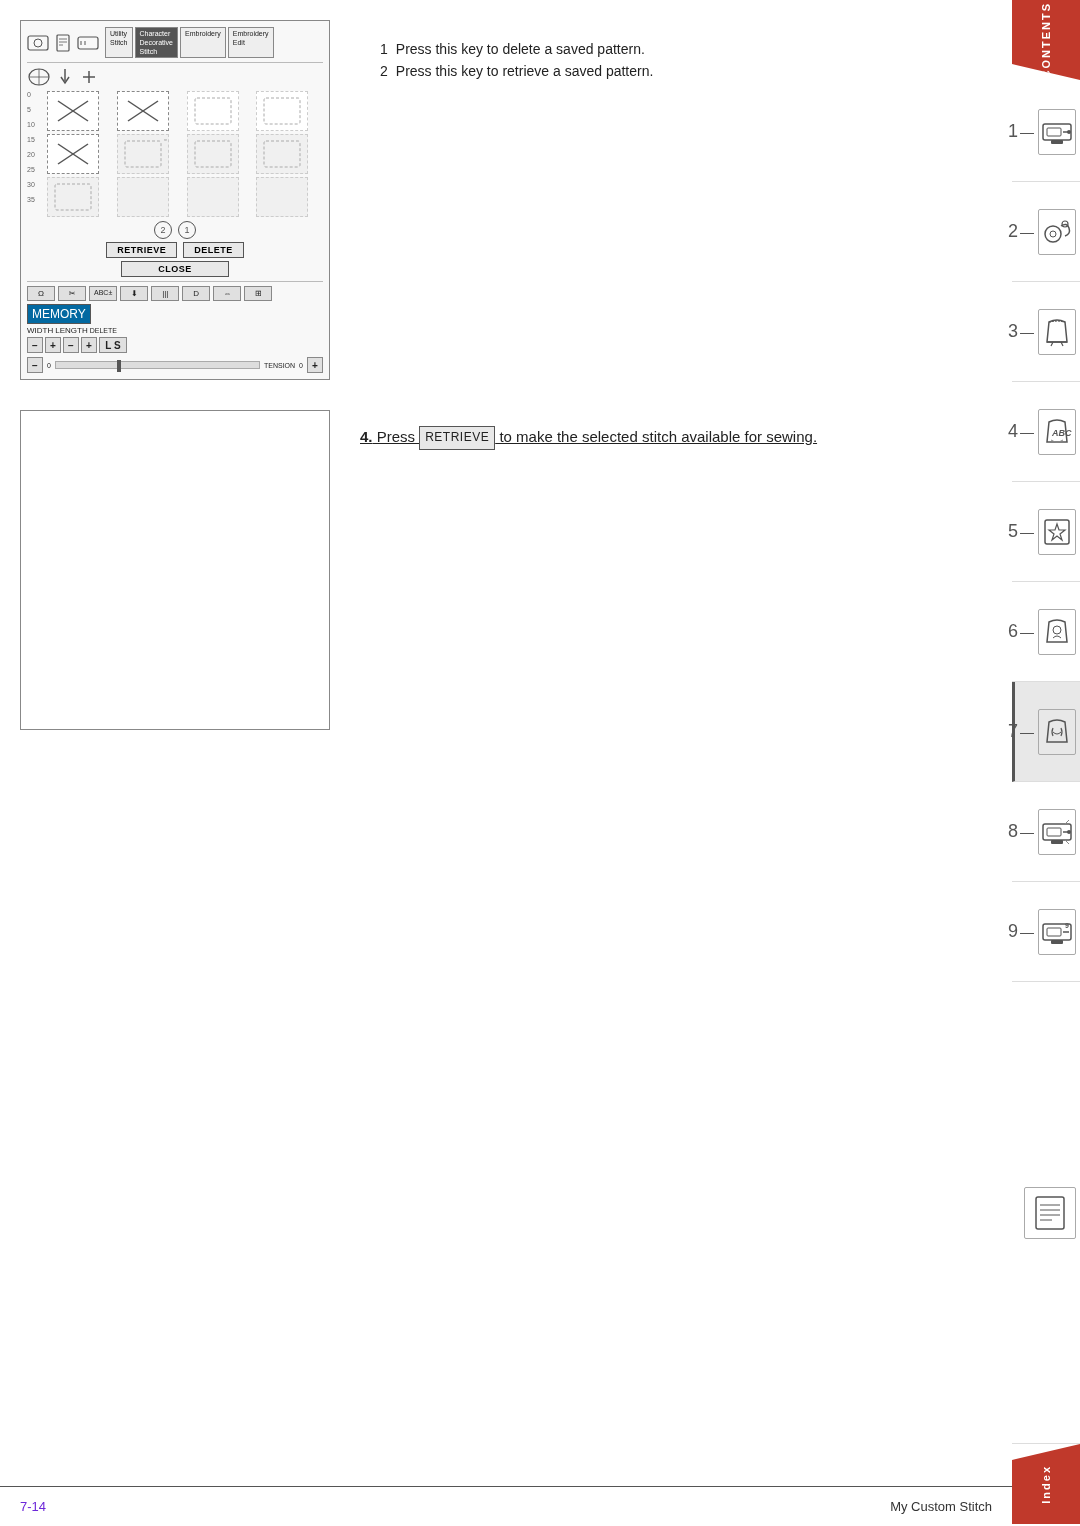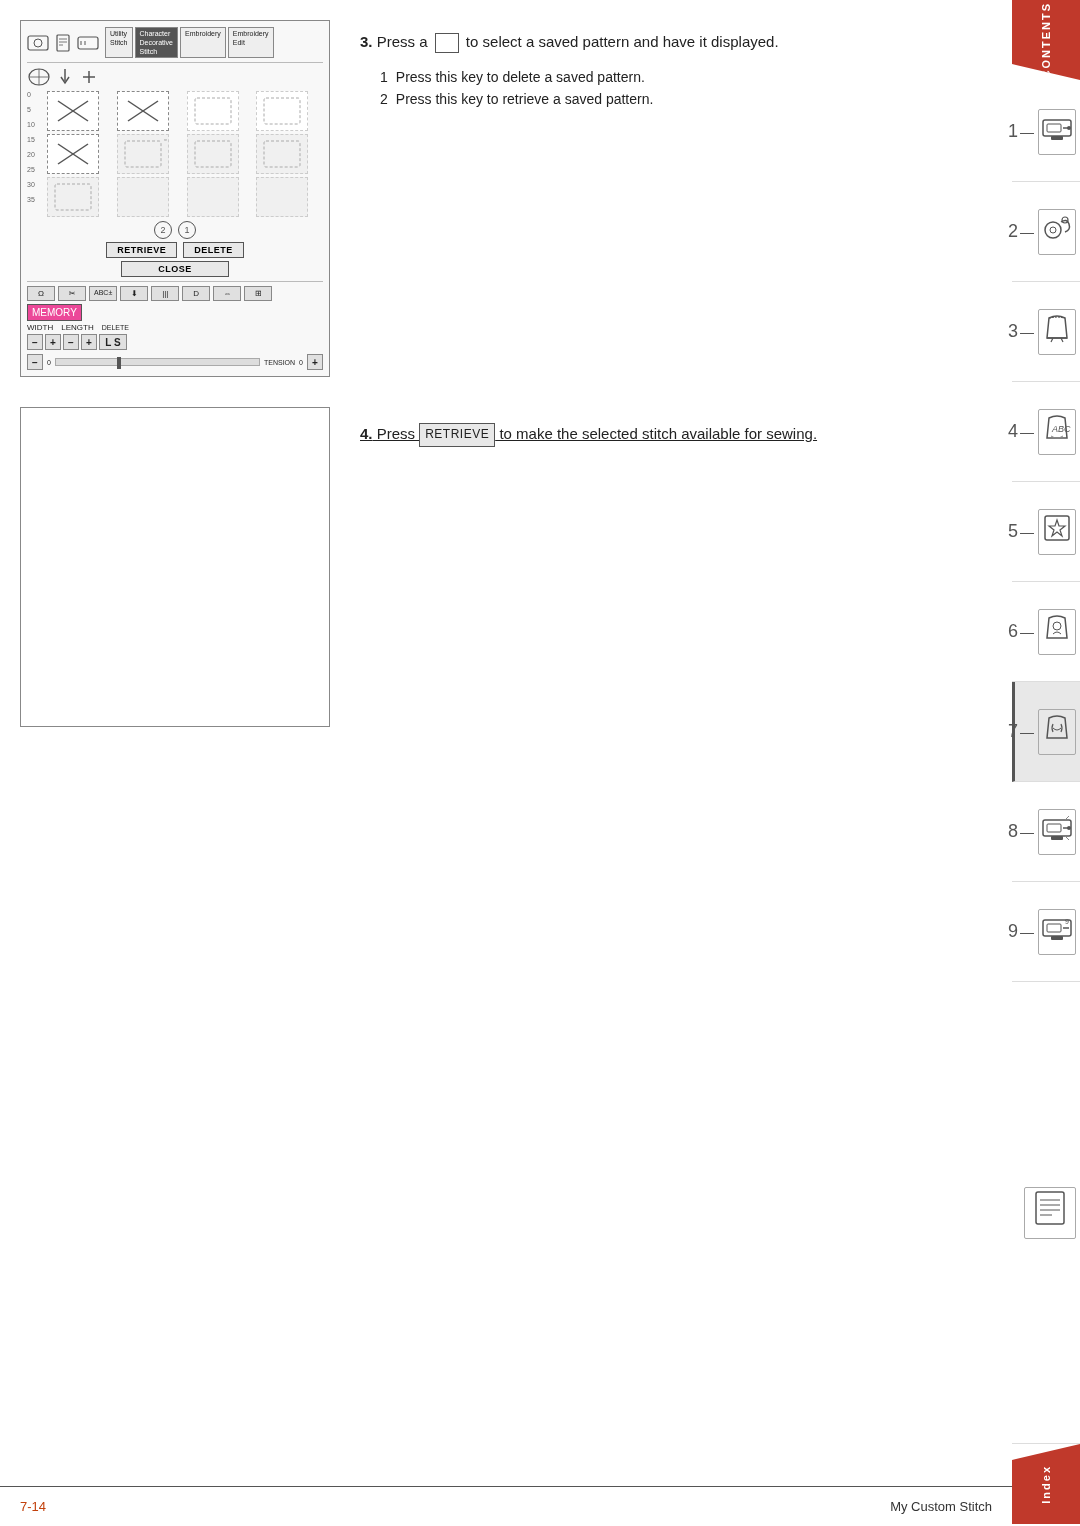--- a/index.html
+++ b/index.html
@@ -83,24 +83,25 @@
     .numbered-tab .dash {
       font-size: 14px;
       color: #555;
     }
 
     .numbered-tab .icon-box {
       width: 46px;
       height: 46px;
       border: 1.5px solid #aaa;
       display: flex;
-      align-items: flex-start;
+      align-items: center;
       justify-content: center;
       margin-left: 4px;
       border-radius: 2px;
+      font-weight: bold;
     }
 
     
     .main-content {
       position: absolute;
       left: 0;
       top: 0;
       right: 68px;
       bottom: 40px;
       padding: 20px 30px 20px 20px;
@@ -258,29 +259,29 @@
       border: 1px solid #888;
       background: #e0e0e0;
       font-size: 8px;
       min-width: 28px;
       text-align: center;
     }
 
     .memory-btn {
       padding: 2px 4px;
       border: 1px solid #555;
-      background: #ec4899;
+      background: #0369a1;
       color: white;
-      font-size: 10px;
+      font-size: 12px;
     }
 
     .width-length-row {
       display: flex;
       align-items: center;
-      gap: 8px;
+      gap: 2px;
       font-size: 8px;
     }
 
     .plus-minus-row {
       display: flex;
       gap: 2px;
       align-items: center;
     }
 
     .pm-btn {
@@ -406,21 +407,21 @@
       height: 40px;
       border-top: 1.5px solid #555;
       display: flex;
       align-items: center;
       justify-content: space-between;
       padding: 0 20px;
     }
 
     .footer-left {
       font-size: 13px;
-      color: #c2410c;
+      color: #6d28d9;
     }
 
     .footer-center {
       font-size: 13px;
       color: #333;
     }
   </style>
 </head>
 <body>
 
@@ -731,23 +732,20 @@
           <span style="font-size:7px;">TENSION</span>
           <span style="font-size:7px;">0</span>
           <div class="pm-btn">+</div>
         </div>
       </div>
     </div>
 
     <div class="text-content">
 
       <div style="margin-bottom:14px;">
-        <p>
-          <strong>3.</strong>  Press a <span class="inline-box"></span> to select a saved pattern and have it displayed.
-        </p>
         <ul class="sub-list">
           <li>
             <span>1</span>
             <span>Press this key to delete a saved pattern.</span>
           </li>
           <li>
             <span>2</span>
             <span>Press this key to retrieve a saved pattern.</span>
           </li>
         </ul>

